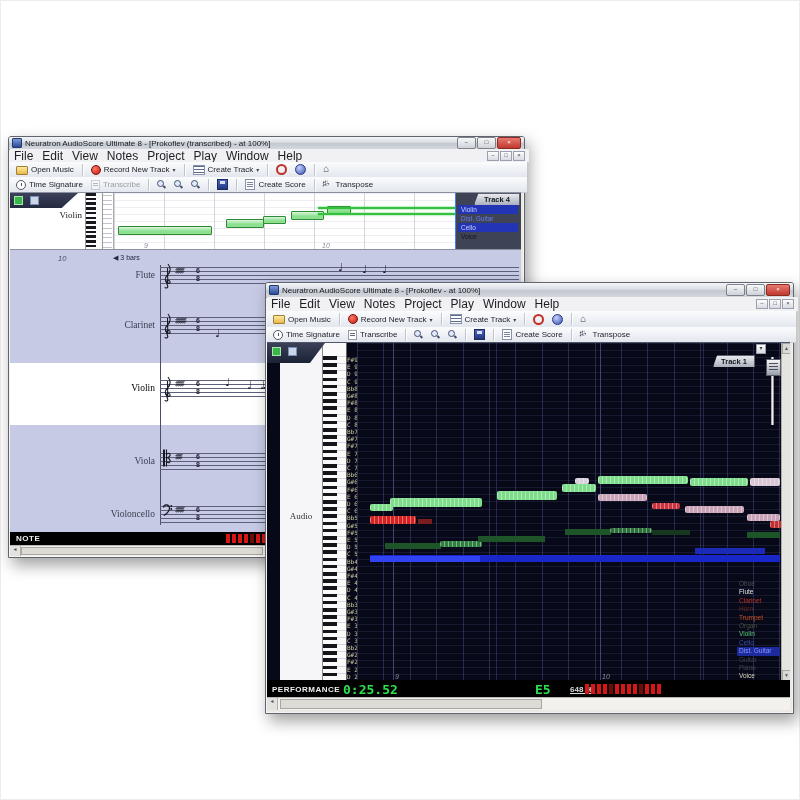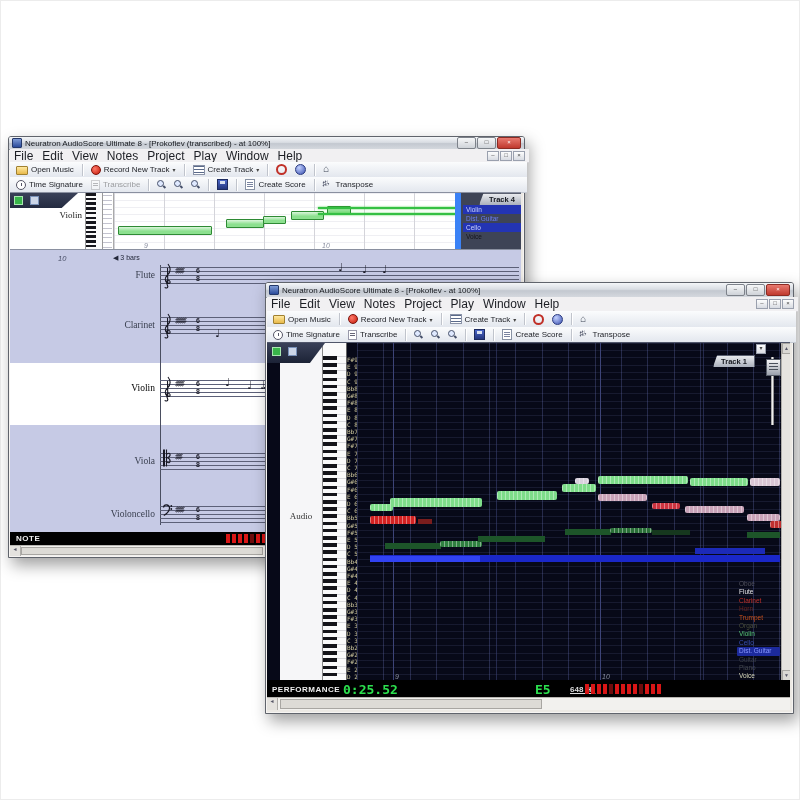--- a/index.html
+++ b/index.html
@@ -65,21 +65,21 @@
   .minicol{background:repeating-linear-gradient(180deg,#aab 0 1px,transparent 1px 4.7px);opacity:.7;}
   .sgrid{background:#fff;background-image:repeating-linear-gradient(90deg,#d4d4da 0 1px,transparent 1px 50px),
          repeating-linear-gradient(180deg,#efeff3 0 1px,transparent 1px 7px);border-left:1px solid #aaa;}
   .note{position:absolute;}
   .gbar{border:1px solid #2e8a34;background-image:linear-gradient(#ffffffb0,transparent 60%);border-radius:1px;}
   .gline{box-shadow:0 0 2px #3c3;}
   .barnum{position:absolute;bottom:1px;font-size:7px;font-style:italic;color:#8a8fa0;}
   .tab{position:absolute;background:linear-gradient(#e8eaee,#aab0bc);border:1px solid #5a6070;border-bottom:none;
        clip-path:polygon(10% 0,100% 0,100% 100%,0 100%);font-size:7.5px;font-weight:bold;color:#15181f;
        text-align:center;line-height:11px;}
-  .tpanel{background:#3e4456;border-left:6px solid #3b82f6;}
+  .tpanel{background:#3e4456;border-left:1px solid #3b82f6;}
   .trow{font-size:6.5px;line-height:9px;padding-left:3px;white-space:nowrap;overflow:hidden;}
   .trow.sel{background:#2334b4;color:#ccd4ff;}
   .trow.blue{color:#6a7cf4;}
   .trow.plain{color:#14141c;}
   
   .score{background:#c6cae5;overflow:hidden;border-top:1px solid #8a90a0;}
   .whiteband{background:#fff;}
   .st-label{position:absolute;left:0;width:145px;text-align:right;font-family:"Liberation Serif",serif;
             font-size:9.5px;color:#3a4050;}
   .st-label.sel{color:#000;}

